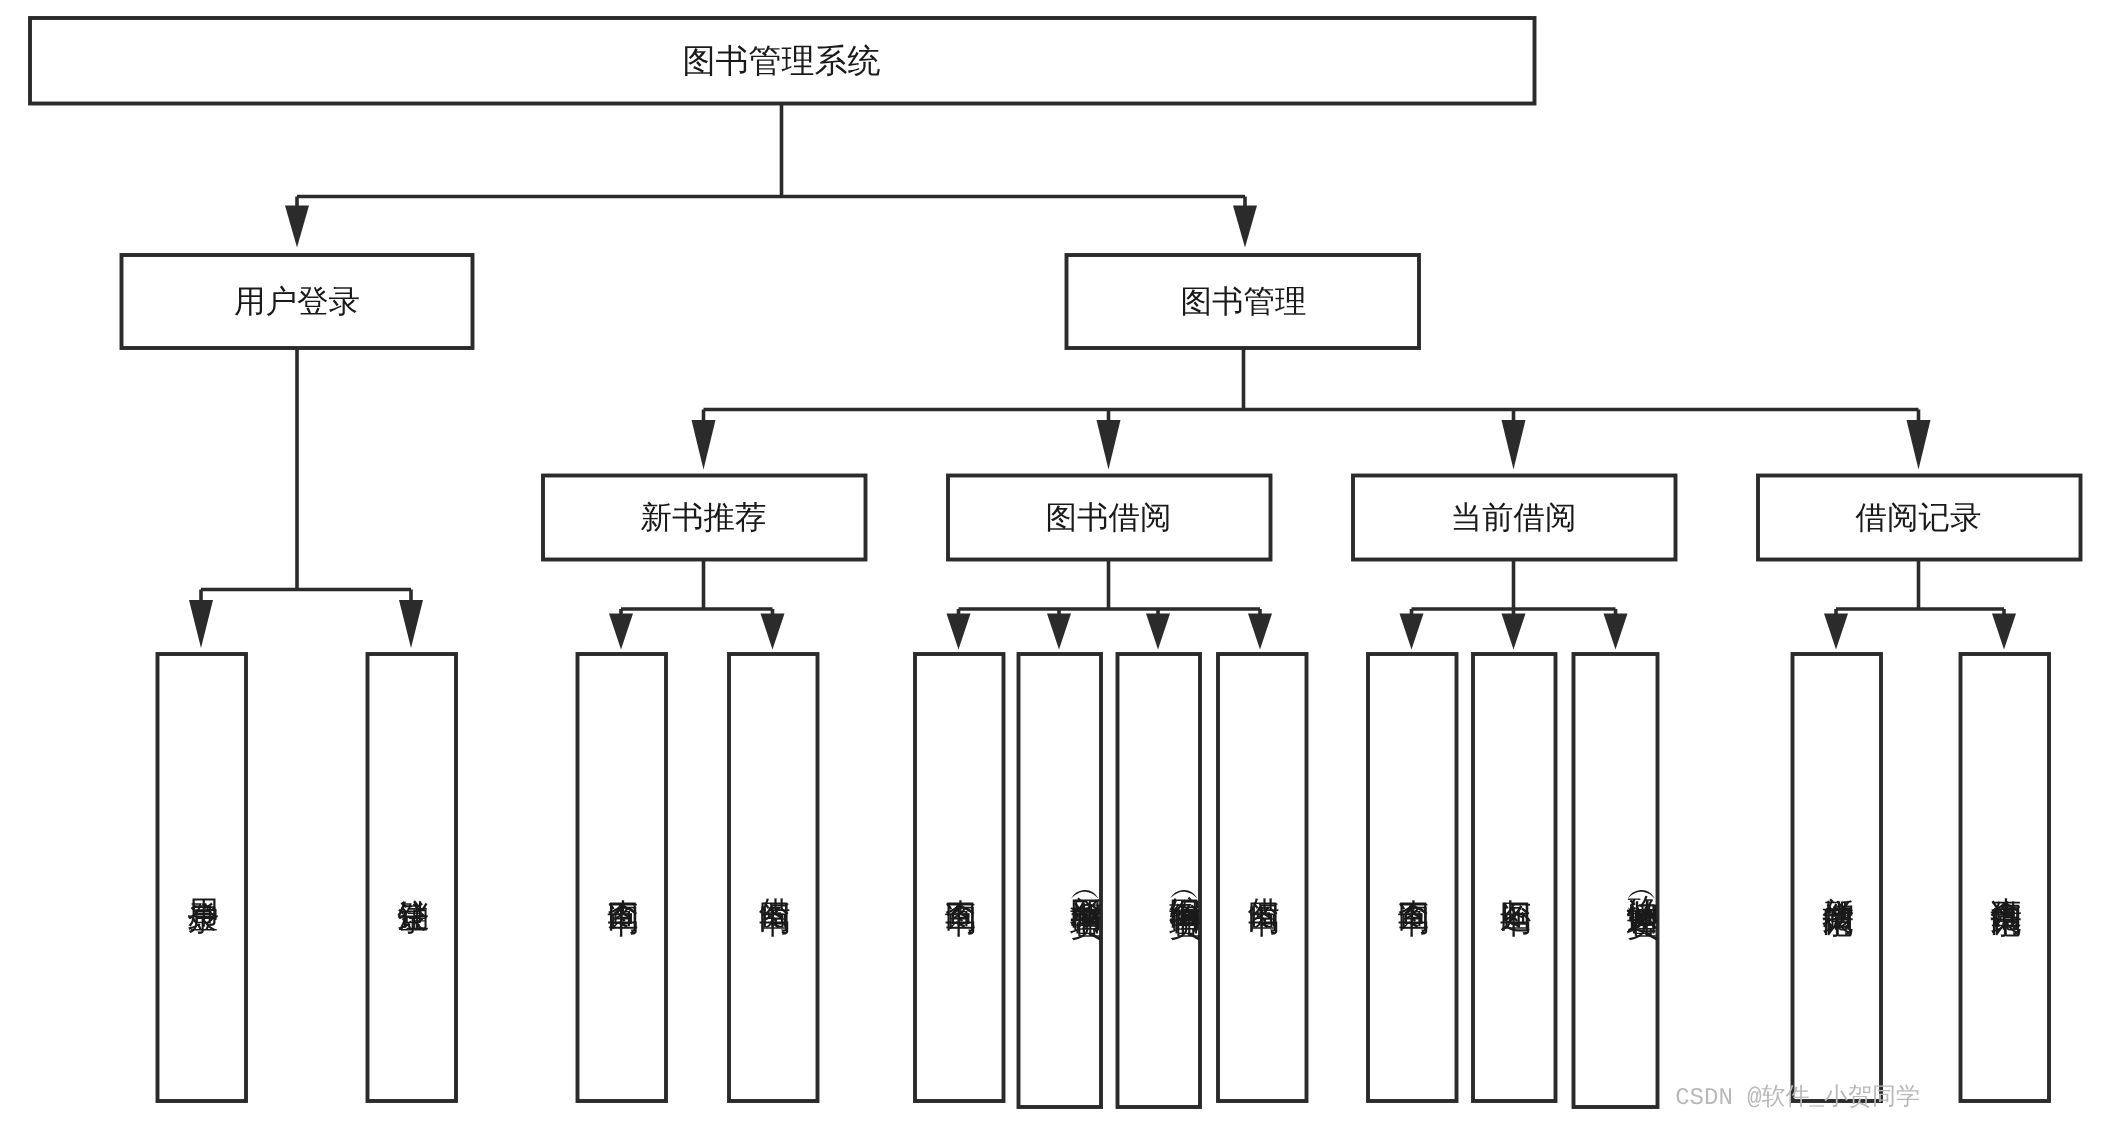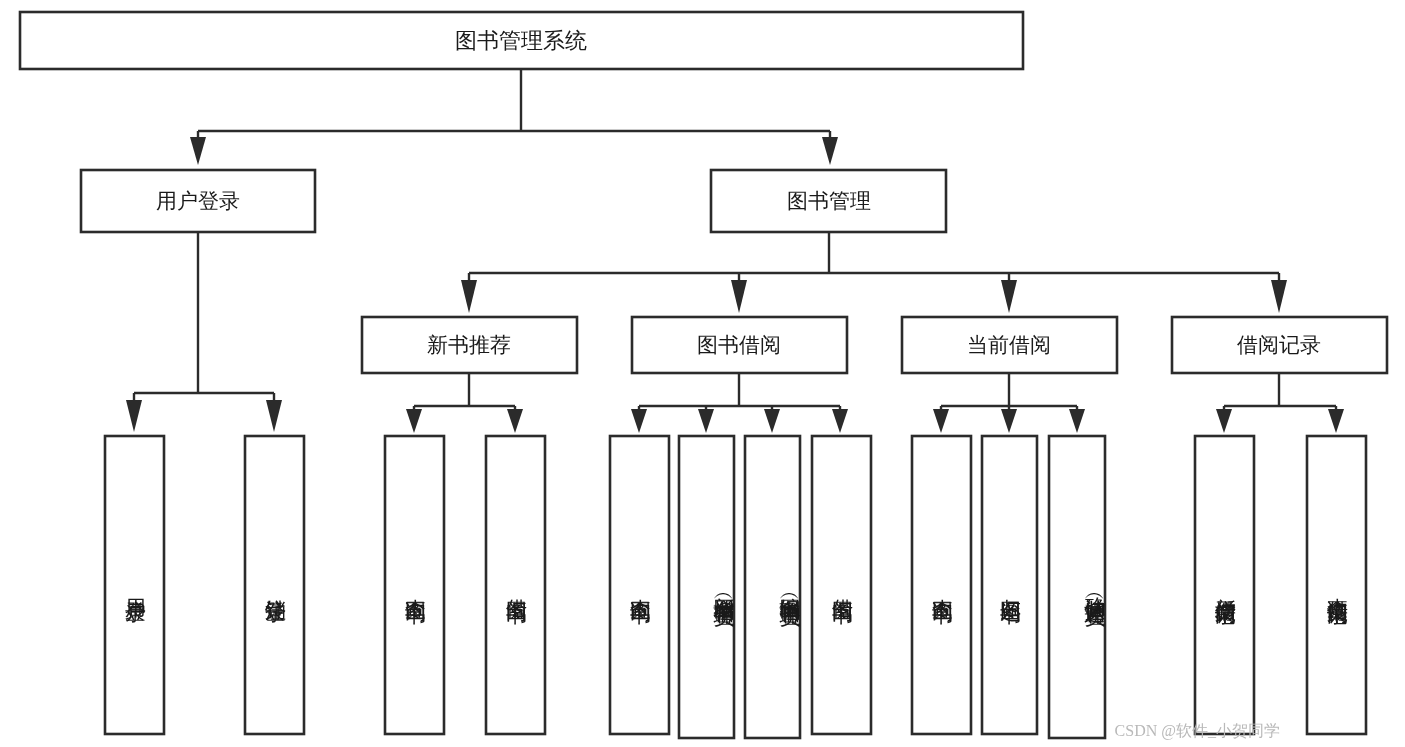--- a/index.html
+++ b/index.html
@@ -61,21 +61,21 @@
     color: #1a1a1a;
     letter-spacing: 1.5px;
     white-space: nowrap;
     text-align: center;
     pointer-events: none;
   }
   .watermark {
     position: absolute;
     right: 8px;
     bottom: 5px;
-    font-family: Liberation Serif, serif;
+    font-family: Liberation Mono, monospace;
     font-size: 16px;
     color: #b9b9b9;
     white-space: nowrap;
   }
 </style>
 </head>
 <body>
 
 <div id="diagram-root">
 

